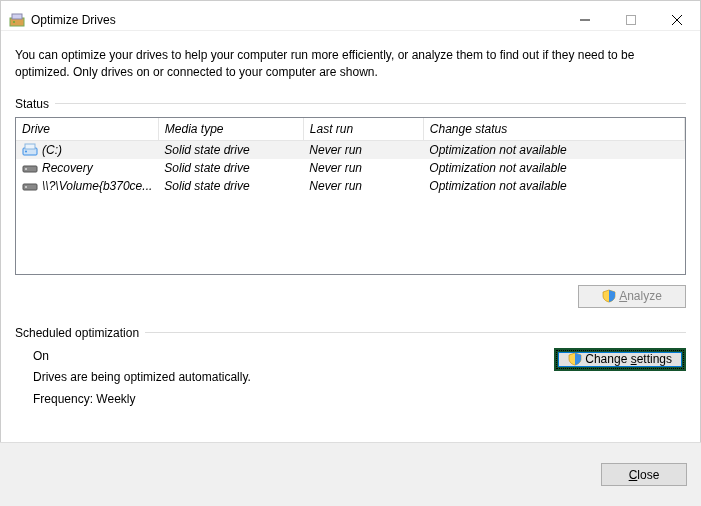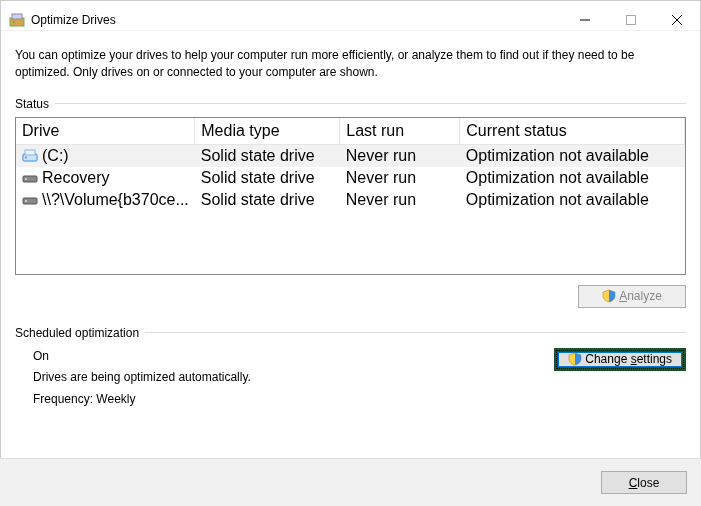--- a/index.html
+++ b/index.html
@@ -59,21 +59,22 @@
   }
   .table-wrap {
     border: 1px solid #828790;
     height: 158px;
     overflow: hidden;
     background: #fff;
   }
   table.drives {
     width: 100%;
     border-collapse: collapse;
-    font-size: 16px;
+    font-size: 12px;
+    font-style: italic;
   }
   table.drives th {
     text-align: left;
     font-weight: normal;
     background: #fff;
     border-right: 1px solid #e5e5e5;
     border-bottom: 1px solid #e5e5e5;
     padding: 4px 6px;
   }
   table.drives td {
@@ -123,21 +124,21 @@
   }
   .sched .on { font-weight: normal; color:#000; }
   .sched-row {
     display: flex;
     align-items: flex-start;
   }
   .sched-row .left { flex:1; }
   .footer {
     position: absolute;
     left: 0; right: 0; bottom: 0;
-    height: 48px;
+    height: 64px;
     background: #f0f0f0;
     border-top: 1px solid #ddd;
     display: flex;
     align-items: center;
     justify-content: flex-end;
     padding: 0 14px;
   }
   .u { text-decoration: underline; }
 </style>
 </head>
@@ -185,21 +186,21 @@
         <col style="width:135px">
           <col style="width:145px">
           <col style="width:120px">
           <col>
       </colgroup>
       <thead>
         <tr>
           <th>Drive</th>
           <th>Media type</th>
           <th>Last run</th>
-          <th>Current status</th>
+          <th>Change status</th>
         </tr>
       </thead>
       <tbody id="drive-rows">
           <tr class="selected">
             <td>
               <div class="drive-cell">
                 <span class="drive-icon">
                   <svg viewBox="0 0 16 14">
                     <rect x="1" y="5" width="14" height="7" rx="1" fill="#cfe3f7" stroke="#3a8ee6"></rect>
                     <rect x="3" y="1" width="10" height="5" fill="#eaf3fb" stroke="#88b5e0"></rect>

